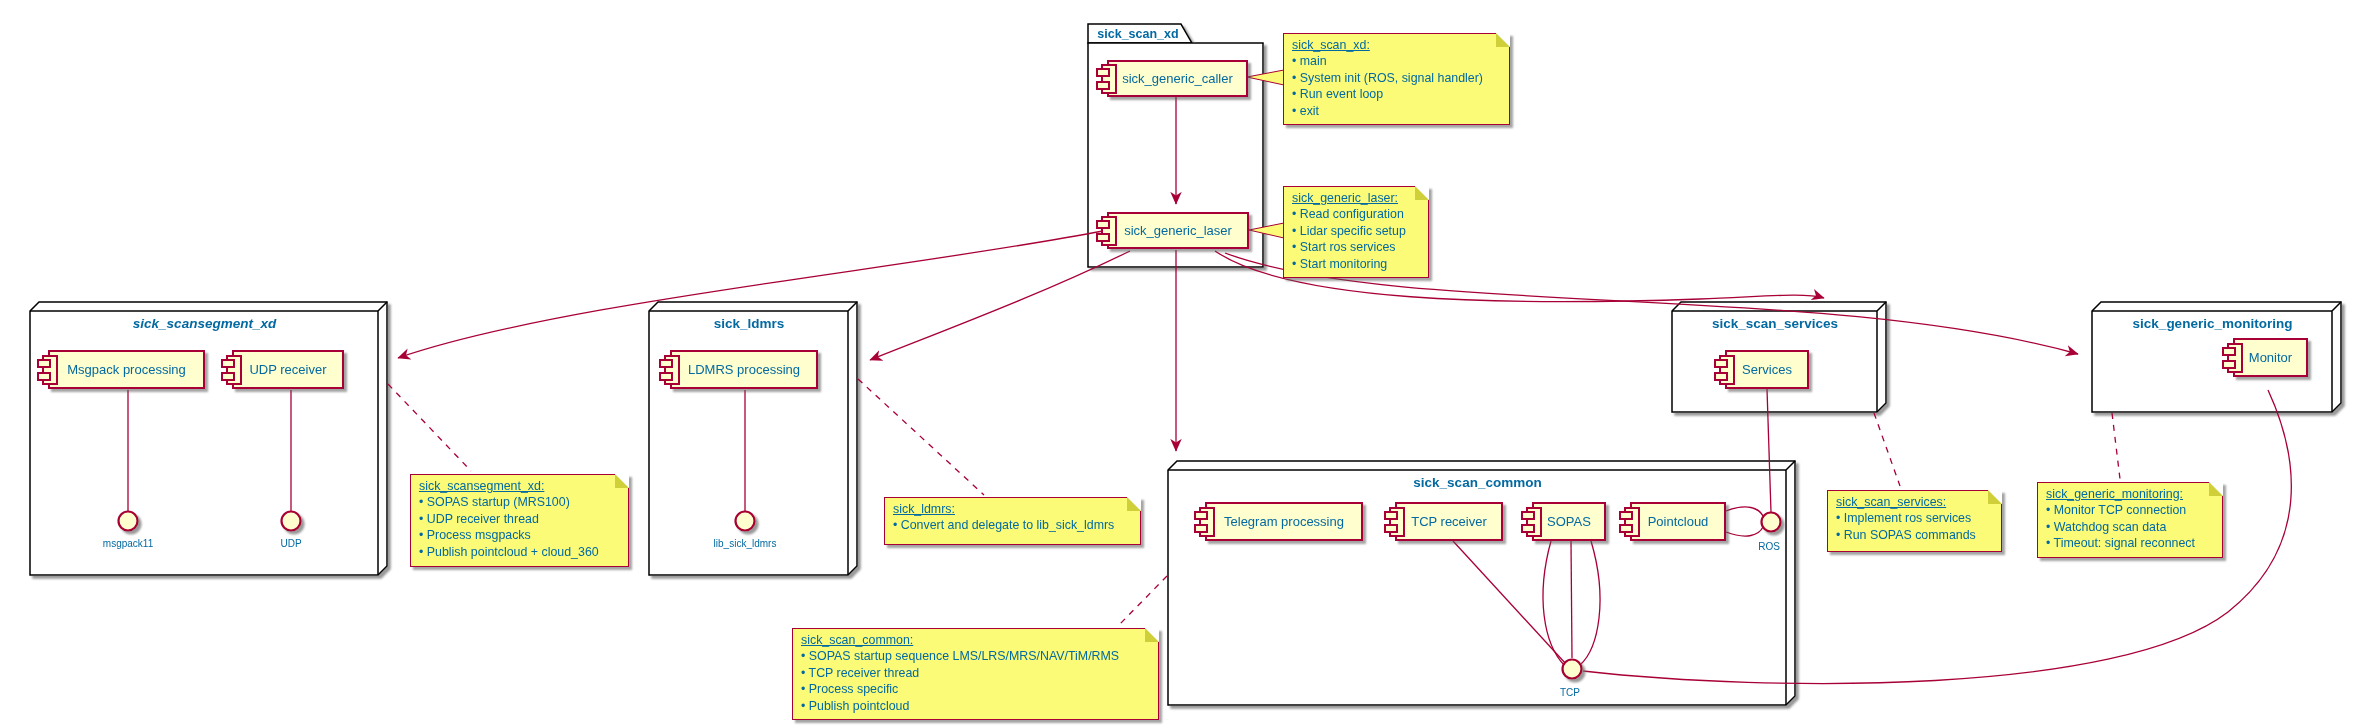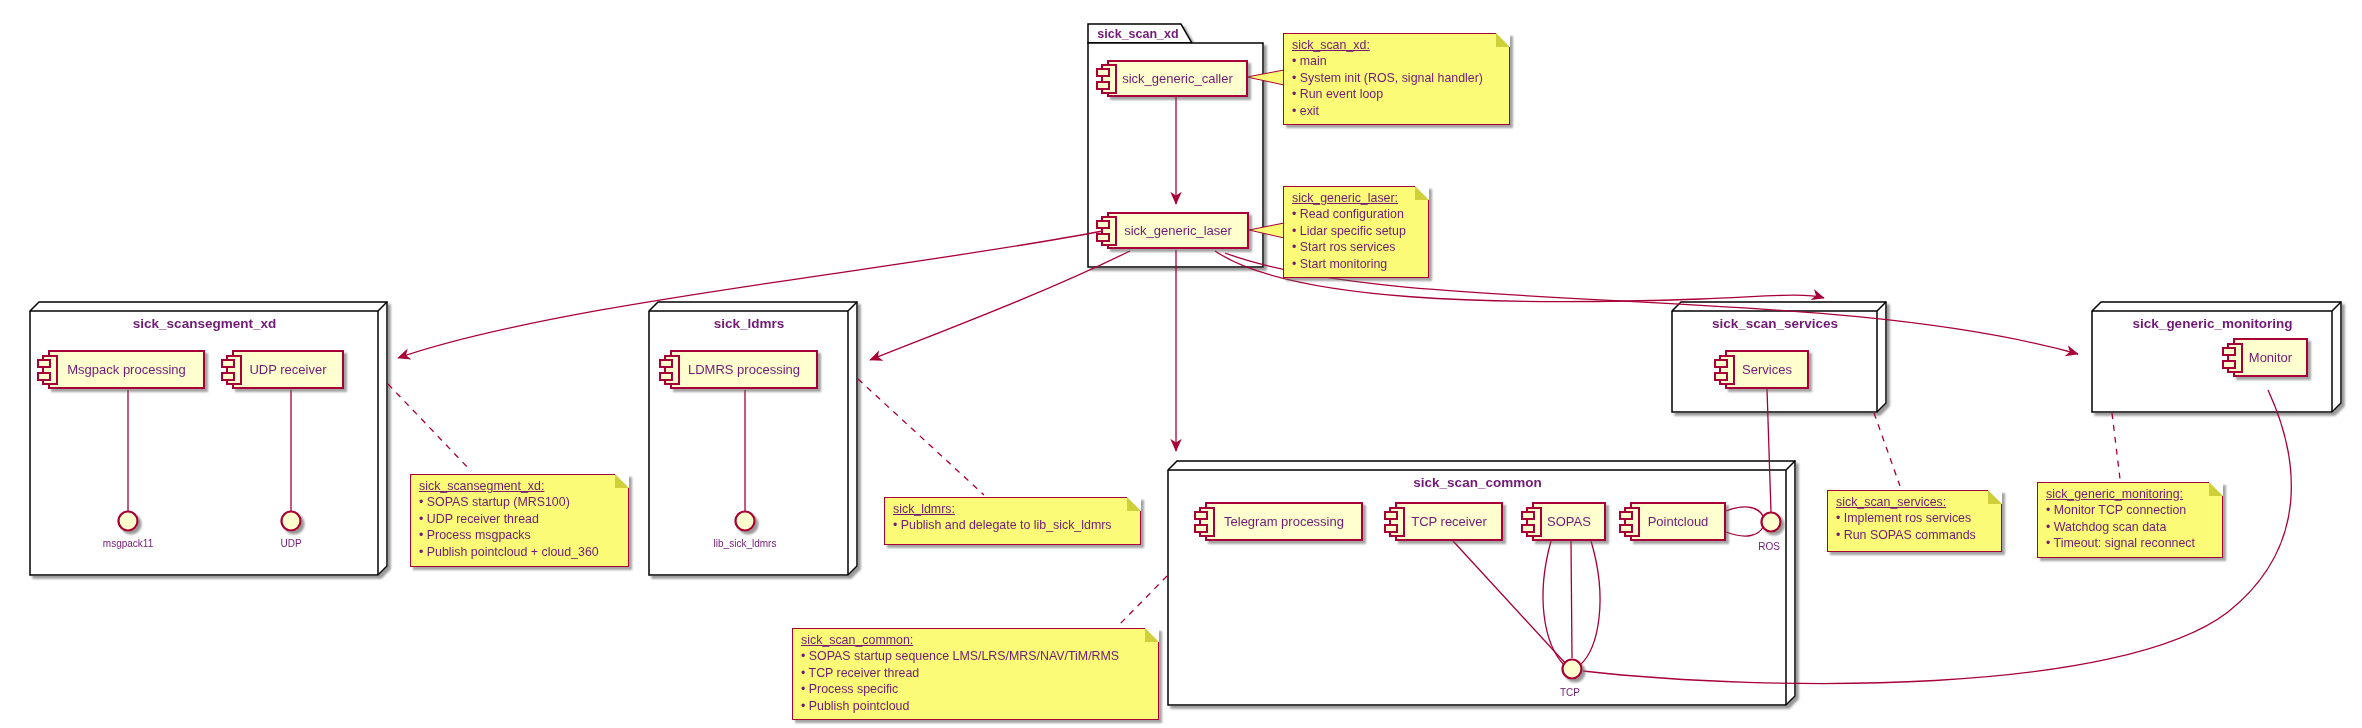--- a/index.html
+++ b/index.html
@@ -1,17 +1,17 @@
 <!DOCTYPE html>
 <html><head>
 <meta charset="utf-8">
 <style>
   html,body{margin:0;padding:0;background:#ffffff;}
   .scene{position:relative;width:2362px;height:728px;background:#ffffff;
-         font-family:"Liberation Sans", sans-serif;color:#701a75;overflow:hidden;}
+         font-family:"Liberation Sans", sans-serif;color:#0369a1;overflow:hidden;}
   svg.layer{position:absolute;left:0;top:0;}
 
   
   .comp{position:absolute;background:#FEFECE;border:2px solid #A80036;
         box-shadow:3px 3px 2px rgba(90,90,90,0.55);
         display:flex;align-items:center;justify-content:center;
         font-size:13px;white-space:nowrap;box-sizing:border-box;}
   .cicon{position:absolute;left:-8px;top:50%;transform:translateY(-50%);
          width:12px;height:26px;background:#FEFECE;border:2px solid #A80036;}
   .cicon::before,.cicon::after{content:"";position:absolute;left:-7px;width:10px;height:5px;
@@ -114,21 +114,21 @@
       <circle cx="128" cy="521" r="9.5"></circle>
       <circle cx="291" cy="521" r="9.5"></circle>
       <circle cx="745" cy="521" r="9.5"></circle>
       <circle cx="1771" cy="522" r="9.5"></circle>
       <circle cx="1572" cy="669" r="9.5"></circle>
     </g>
   </svg>
 
   <div class="tab-title" style="left:1088px;top:27px;width:100px;">sick_scan_xd</div>
 
-  <div class="node-title" style="left:30px;top:316px;width:349px;">sick_scansegment_xd</div>
+  <div class="node-title" style="left:30px;top:316px;width:349px;font-style:italic;">sick_scansegment_xd</div>
   <div class="node-title" style="left:649px;top:316px;width:200px;">sick_ldmrs</div>
   <div class="node-title" style="left:1168px;top:475px;width:619px;">sick_scan_common</div>
   <div class="node-title" style="left:1672px;top:316px;width:206px;">sick_scan_services</div>
   <div class="node-title" style="left:2092px;top:316px;width:241px;">sick_generic_monitoring</div>
 
   <div class="comp" style="left:1107px;top:60px;width:141px;height:37px;">
     <span class="cicon"></span>
     <span>sick_generic_caller</span>
   </div>
   <div class="comp" style="left:1107px;top:212px;width:142px;height:37px;">
@@ -213,21 +213,21 @@
       <li>UDP receiver thread</li>
       <li>Process msgpacks</li>
       <li>Publish pointcloud + cloud_360</li>
     </ul>
   </div>
 
   <div class="note" style="left:884px;top:497px;width:257px;min-height:48px;">
     <span class="fold"></span>
     <div class="ntitle">sick_ldmrs:</div>
     <ul class="bullets">
-      <li>Publish and delegate to lib_sick_ldmrs</li>
+      <li>Convert and delegate to lib_sick_ldmrs</li>
     </ul>
   </div>
 
   <div class="note" style="left:778px;top:628px;width:367px;min-height:90px;margin-left:14px;">
     <span class="fold"></span>
     <div class="ntitle">sick_scan_common:</div>
     <ul class="bullets">
       <li>SOPAS startup sequence LMS/LRS/MRS/NAV/TiM/RMS</li>
       <li>TCP receiver thread</li>
       <li>Process specific</li>

